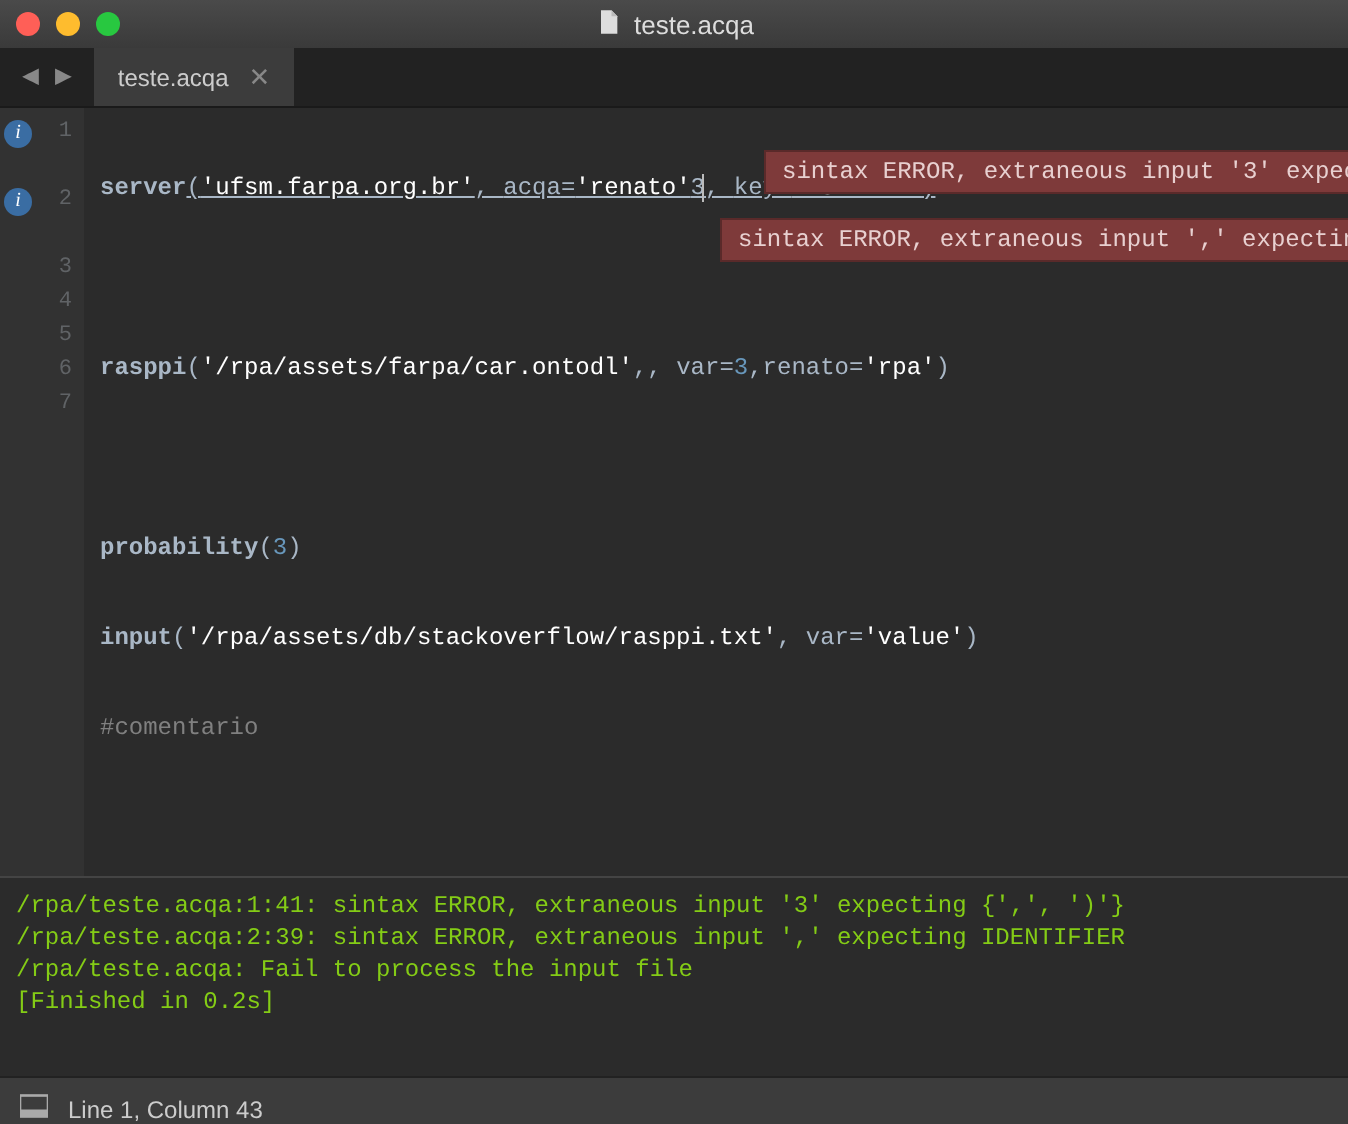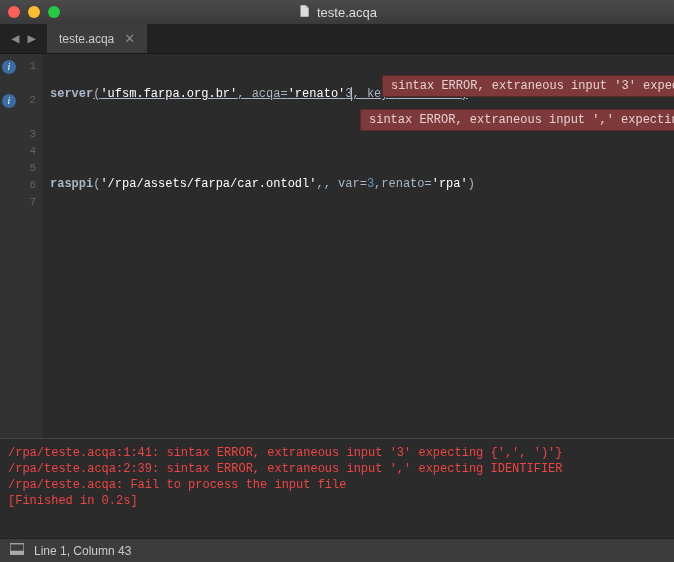--- a/index.html
+++ b/index.html
@@ -121,32 +121,32 @@
   font-size: 12px;
   border: 1px solid #5a2a2a;
   white-space: nowrap;
   z-index: 5;
 }
 .console {
   height: 100px;
   background: #2b2b2b;
   border-top: 1px solid #444;
   padding: 6px 8px;
-  color: #ef4444;
+  color: #84cc16;
   font-size: 12px;
   line-height: 16px;
   white-space: pre;
   overflow: hidden;
 }
 .statusbar {
   height: 24px;
   background: #3c3c3c;
   border-top: 1px solid #222;
   display: flex;
-  align-items: center;
+  align-items: flex-end;
   padding: 0 10px;
   gap: 10px;
   color: #ccc;
   font-family: -apple-system, sans-serif;
   font-size: 12px;
 }
 .panel-icon svg { width: 14px; height: 12px; }
 .spacer17 { height: 17px; }
 </style>
 </head>
@@ -206,20 +206,23 @@
       </div>
     <div class="gline">
         <span>7</span>
       </div>
   </div>
   <div class="code">
     <div class="cline"><span class="fn">server</span><span class="underline">(<span class="str">'ufsm.farpa.org.br'</span>, <span>acqa</span>=<span class="str">'renato'</span><span>3</span><span class="caret"></span>, <span>key</span>=<span class="str">'RSA KEY'</span>)</span></div>
     <div class="spacer17"></div>
     <div class="cline"><span class="fn">rasppi</span>(<span class="str">'/rpa/assets/farpa/car.ontodl'</span>,, <span>var</span>=<span class="num">3</span>,<span>renato</span>=<span class="str">'rpa'</span>)</div>
     <div class="spacer17"></div>
+    <div class="cline"><span class="fn">probability</span>(<span class="num">3</span>)</div>
+    <div class="cline"><span class="fn">input</span>(<span class="str">'/rpa/assets/db/stackoverflow/rasppi.txt'</span>, <span>var</span>=<span class="str">'value'</span>)</div>
+    <div class="cline"><span class="comment">#comentario</span></div>
     
 
     <div class="err-tooltip" style="top:21px; left:340px; right:-20px;"><span>sintax ERROR, extraneous input '3' expecting {','</span></div>
     <div class="err-tooltip" style="top:55px; left:318px; right:-20px;"><span>sintax ERROR, extraneous input ',' expecting IDENT</span></div>
   </div>
 </div>
 
 <div class="console"><span>/rpa/teste.acqa:1:41: sintax ERROR, extraneous input '3' expecting {',', ')'}</span>
 <span>/rpa/teste.acqa:2:39: sintax ERROR, extraneous input ',' expecting IDENTIFIER</span>
 <span>/rpa/teste.acqa: Fail to process the input file</span>

